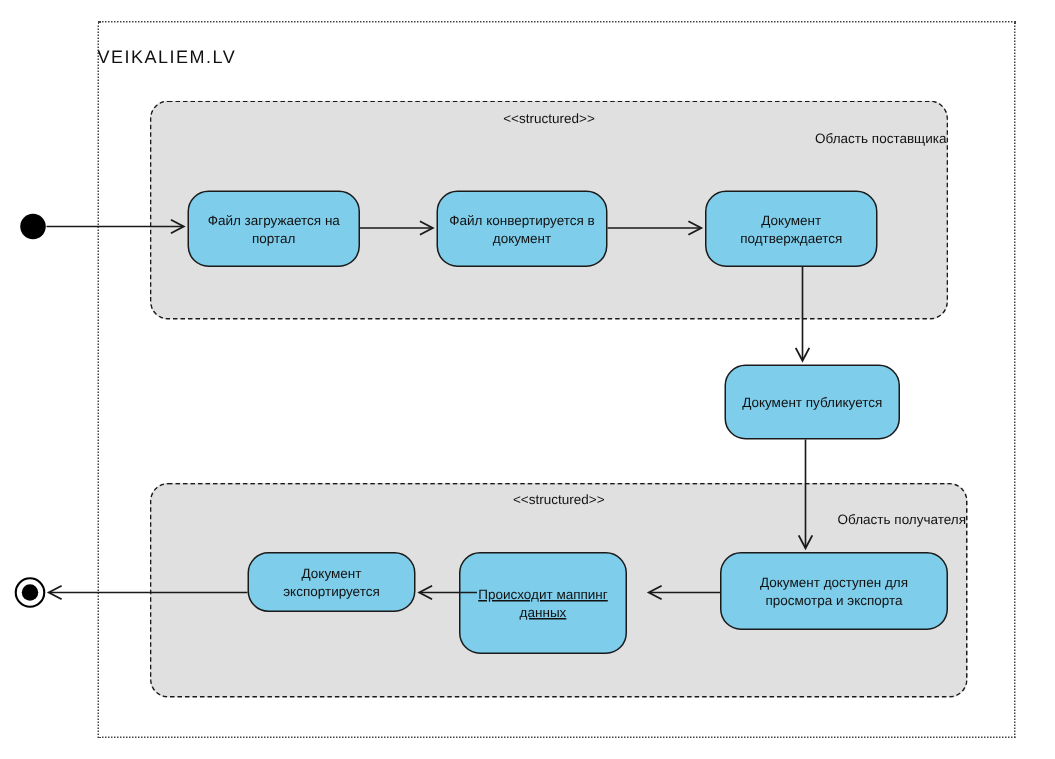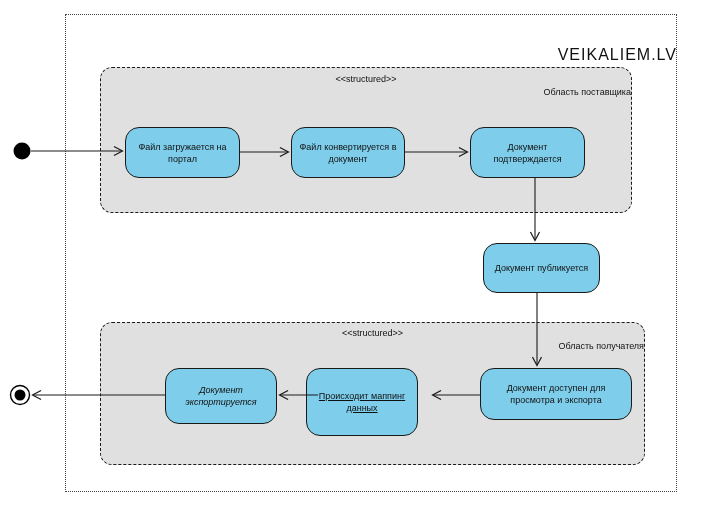--- a/index.html
+++ b/index.html
@@ -4,22 +4,22 @@
 <style>
   html,body{margin:0;padding:0;background:#ffffff;}
   body{font-family:"Liberation Sans","DejaVu Sans",sans-serif;color:#1a1a1a;}
   .canvas{position:relative;width:703px;height:506px;background:#ffffff;overflow:hidden;}
 
   .outer-frame{
     position:absolute;left:65px;top:14px;width:612px;height:478px;
     border:1px dotted #444;background:#ffffff;box-sizing:border-box;
   }
   .diagram-title{
-    position:absolute;left:65px;top:46px;width:612px;text-align:right;
-    font-size:16px;letter-spacing:1px;color:#111;
+    position:absolute;left:65px;top:31px;width:612px;text-align:left;
+    font-size:12px;letter-spacing:1px;color:#111;
   }
 
   .region{
     position:absolute;background:#e0e0e0;border:1.4px dashed #1a1a1a;
     border-radius:12px;box-sizing:border-box;
   }
   .region-supplier{left:100px;top:67px;width:532px;height:146px;}
   .region-receiver{left:100px;top:322px;width:545px;height:143px;}
   .region-label{position:absolute;left:0;right:0;text-align:center;font-size:9px;line-height:13px;color:#111;}
   .region-label .stereotype{display:block;}
@@ -32,21 +32,21 @@
     border-radius:14px;box-sizing:border-box;
     display:flex;align-items:center;justify-content:center;text-align:center;
     font-size:9px;line-height:12px;padding:16px 6px;color:#111;
   }
   .node-1{left:125px;top:127px;width:115px;height:51px;}
   .node-2{left:291px;top:127px;width:114px;height:51px;}
   .node-3{left:470px;top:127px;width:115px;height:51px;}
   .node-4{left:483px;top:243px;width:117px;height:50px;}
   .node-5{left:480px;top:368px;width:152px;height:52px;}
   .node-6{left:306px;top:368px;width:112px;height:68px;text-decoration:underline;}
-  .node-7{left:165px;top:368px;width:112px;height:56px;font-style:italic;}
+  .node-7{left:165px;top:368px;width:112px;height:40px;}
 
   svg.flow-layer{position:absolute;left:0;top:0;width:703px;height:506px;pointer-events:none;}
 </style>
 </head>
 <body>
 
 <div class="canvas">
 
   <div class="outer-frame"></div>
   <div class="diagram-title">VEIKALIEM.LV</div>

